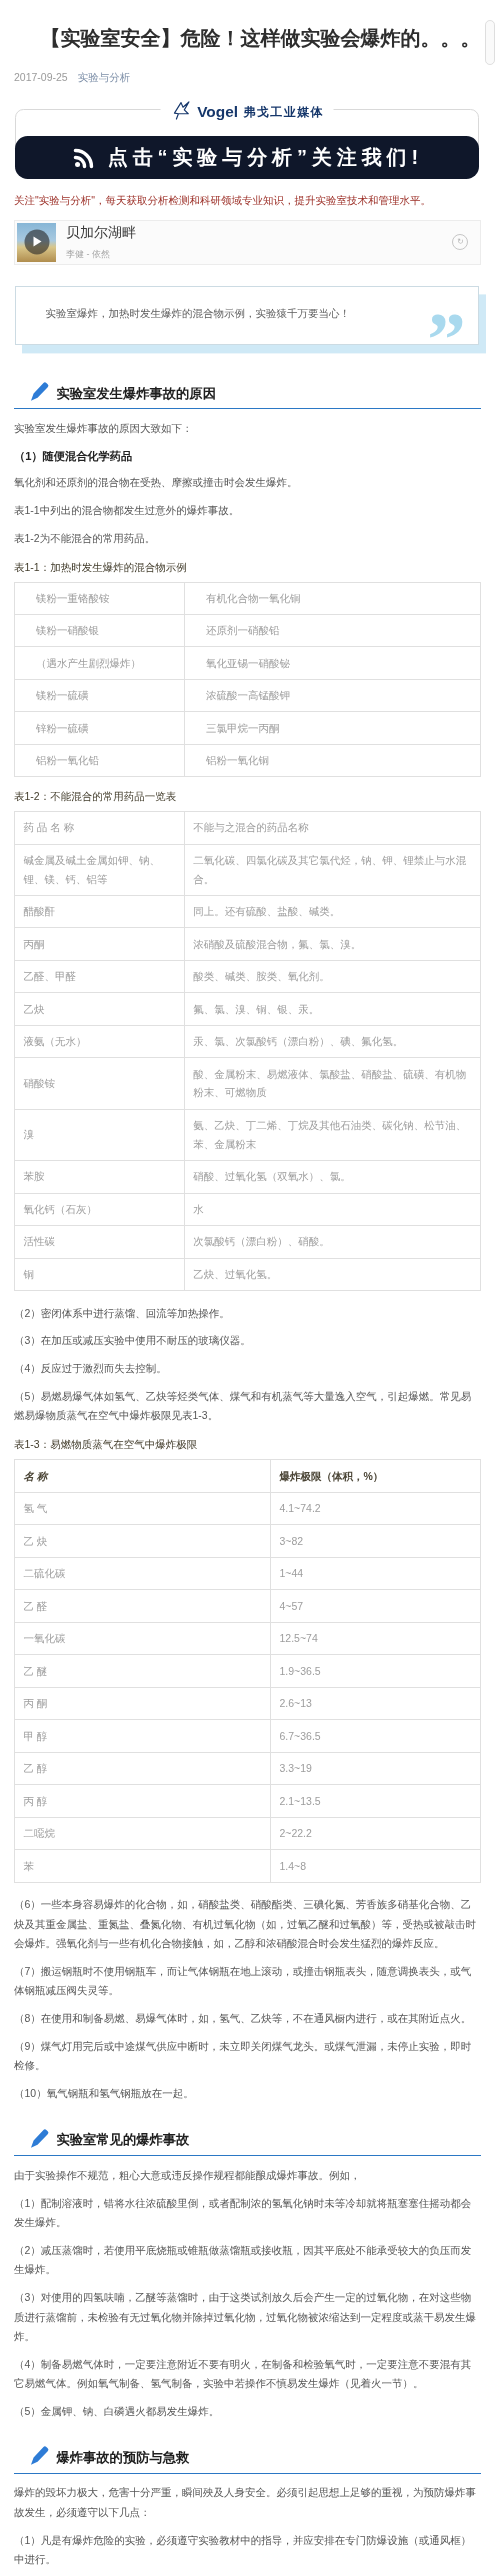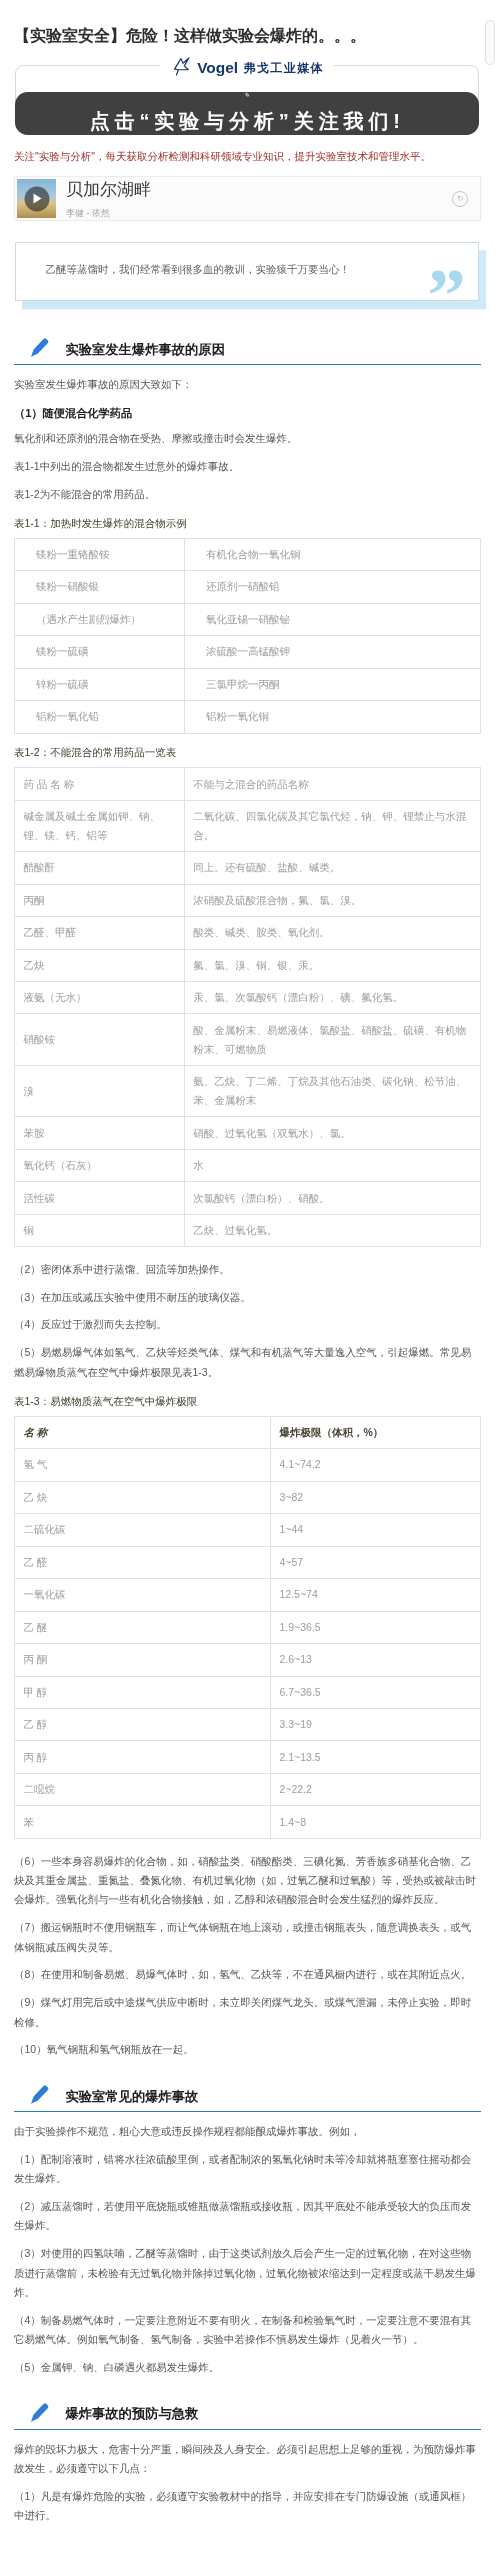--- a/index.html
+++ b/index.html
@@ -3,21 +3,21 @@
 <meta charset="utf-8">
 <style>
   html,body{margin:0;padding:0;}
   body{
     width:496px;height:2576px;overflow:hidden;background:#ffffff;
     font-family:"Liberation Sans","DejaVu Sans",sans-serif;
     position:relative;
   }
   .content{padding:24px 15.4px 0 14px;}
   
-  .title{font-size:16px;font-weight:bold;color:#2e2e2e;line-height:1.45;margin:0 0 18px 0;}
+  .title{font-size:20px;font-weight:bold;color:#2e2e2e;line-height:1.45;margin:0 0 18px 0;text-align:right;}
   .meta{font-size:10.5px;margin:0 0 24px 0;}
   .meta .date{color:#9b9b9b;margin-right:7px;}
   .meta .account{color:#7d8fa8;cursor:pointer;}
   
   .vogel-frame{position:relative;border:0.7px solid #d9d9d9;border-radius:8.4px;height:46px;margin:0 1.4px;}
   .vogel-logo{position:absolute;left:50%;transform:translateX(-50%);top:-10.5px;background:#fff;padding:0 9.8px;display:flex;align-items:flex-end;gap:5.6px;white-space:nowrap;}
   .vogel-word{font-size:15.4px;font-weight:bold;color:#16376b;}
   .vogel-cn{font-size:12px;font-weight:bold;color:#16376b;letter-spacing:1.4px;}
   .banner{
     position:relative;margin:-21px 1.4px 14px 1.4px;height:43px;border-radius:12.6px;
@@ -25,29 +25,29 @@
   }
   .banner-label{color:#ffffff;font-size:20px;font-weight:bold;letter-spacing:4.9px;}
   .follow-tip{font-size:10.5px;line-height:1.5;margin:0 0 11.2px 0;}
   
   .player{display:flex;align-items:center;background:#fbfbfb;border:0.7px solid #ececec;height:43px;margin:0 0 21px 0;}
   .thumb{position:relative;width:39px;height:39px;margin-left:2.1px;flex:0 0 39px;
     background:linear-gradient(to bottom,#87b6d6 0%,#a8c9e0 45%,#d9c68a 62%,#b08d4e 100%);}
   .play-btn{position:absolute;left:50%;top:50%;transform:translate(-50%,-50%);width:25px;height:25px;border-radius:50%;background:rgba(40,40,40,.62);}
   .play-btn::before{content:"";position:absolute;left:9.8px;top:7px;border-style:solid;border-width:5.6px 0 5.6px 8.4px;border-color:transparent transparent transparent #ffffff;}
   .song{flex:1;margin-left:9.8px;}
-  .song-title{font-size:17px;color:#3a3a3a;margin-bottom:6px;}
+  .song-title{font-size:14px;color:#3a3a3a;margin-bottom:6px;}
   .song-artist{font-size:9px;color:#a3a3a3;}
   .loop-icon{flex:0 0 14px;width:14px;height:14px;border:0.7px solid #c6c6c6;border-radius:50%;color:#b5b5b5;font-size:7.7px;line-height:13.3px;text-align:center;margin-right:11.2px;}
   
   .quote{position:relative;border:0.7px solid #ccdbe3;box-shadow:7px 8.4px 0 #cfe9f6;padding:18px 42px 21px 29px;margin:4.2px 1.4px 36px 1.4px;}
   .quote-text{font-size:10.5px;color:#5d5d5d;line-height:1.7;}
   .quote-mark{position:absolute;right:12.6px;bottom:-34px;font-size:77px;line-height:1;color:#a9d9ee;font-weight:bold;font-family:"Liberation Serif","DejaVu Serif",serif;}
   
-  .sec-head{display:flex;align-items:flex-end;gap:15px;border-bottom:1.4px solid #2b78c5;padding:0 0 6.3px 15.4px;margin:24px 0 9.8px 0;}
+  .sec-head{display:flex;align-items:flex-end;gap:6px;border-bottom:1.4px solid #2b78c5;padding:0 0 6.3px 15.4px;margin:24px 0 9.8px 0;}
   .sec-head h2{font-size:13.3px;font-weight:bold;color:#1e1e1e;margin:0;line-height:1.3;}
   .pencil{width:21px;height:21px;flex:0 0 21px;}
   
   .para{font-size:10.5px;color:#565656;line-height:1.85;margin:0 0 8.4px 0;}
   .subhead{font-size:11.2px;font-weight:bold;color:#222222;margin:11.2px 0 8.4px 0;}
   
   .caption{font-size:10.5px;font-weight:normal;color:#423c2b;margin:12.6px 0 7px 0;}
   table{width:100%;border-collapse:collapse;table-layout:fixed;margin:0 0 12.6px 0;}
   td{border:0.7px solid #e0e0e0;color:#9d9d9d;font-size:10.5px;padding:6.3px 8.4px;line-height:1.8;word-break:break-all;vertical-align:middle;}
   .t11 td{padding-left:21px;}
@@ -56,32 +56,36 @@
 </style>
 </head>
 <body>
 
 <div class="scrollbar"></div>
 
 <div class="content">
 
   <h1 class="title">【实验室安全】危险！这样做实验会爆炸的。。。</h1>
 
+  <p class="meta">
+    <span class="date">2017-09-25</span>
+    <span class="account">实验与分析</span>
+  </p>
 
   <div class="vogel-frame">
     <div class="vogel-logo">
       <svg class="bird-logo" width="21" height="21" viewBox="0 0 32 32">
         <path d="M6 20 L16 4 L19 11 L28 3 L21 15 L27 21 L12 21 Z M12 21 L9 29 Z" fill="#ffffff" stroke="#16376b" stroke-width="1.8" stroke-linejoin="round"></path>
       </svg>
       <span class="vogel-word">Vogel</span>
       <span class="vogel-cn">弗戈工业媒体</span>
     </div>
   </div>
 
-  <div class="banner" style="background:#404040;flex-direction:column;">
+  <div class="banner" style="background:#0f172a;">
     <svg width="25" height="25" viewBox="0 0 36 36">
       <circle cx="8" cy="28" r="3.6" fill="#ffffff"></circle>
       <path d="M5 18 a13 13 0 0 1 13 13" fill="none" stroke="#ffffff" stroke-width="5" stroke-linecap="round"></path>
       <path d="M5 8 a23 23 0 0 1 23 23" fill="none" stroke="#ffffff" stroke-width="5" stroke-linecap="round"></path>
     </svg>
     <span class="banner-label">点击“实验与分析”关注我们!</span>
   </div>
 
   <p class="follow-tip" style="color:#9c2f27;">关注"实验与分析"，每天获取分析检测和科研领域专业知识，提升实验室技术和管理水平。</p>
 
@@ -90,21 +94,21 @@
       <div class="play-btn"></div>
     </div>
     <div class="song">
       <div class="song-title">贝加尔湖畔</div>
       <div class="song-artist">李健 - 依然</div>
     </div>
     <div class="loop-icon">↻</div>
   </div>
 
   <div class="quote">
-    <span class="quote-text">乙醚等蒸馏时，我们经常看到很多血的教训，实验猿千万要当心！</span>
+    <span class="quote-text">实验室爆炸，加热时发生爆炸的混合物示例，实验猿千万要当心！</span>
     <span class="quote-mark">”</span>
   </div>
 
   <div class="sec-head">
     <svg class="pencil" viewBox="0 0 32 32">
       <path d="M3 30 L7 19 L22 3 a3 3 0 0 1 4.4 0 L28.5 5 a3 3 0 0 1 0 4.4 L13 25.5 Z" fill="#2e7cd6"></path>
     </svg>
     <h2>实验室发生爆炸事故的原因</h2>
   </div>
 

